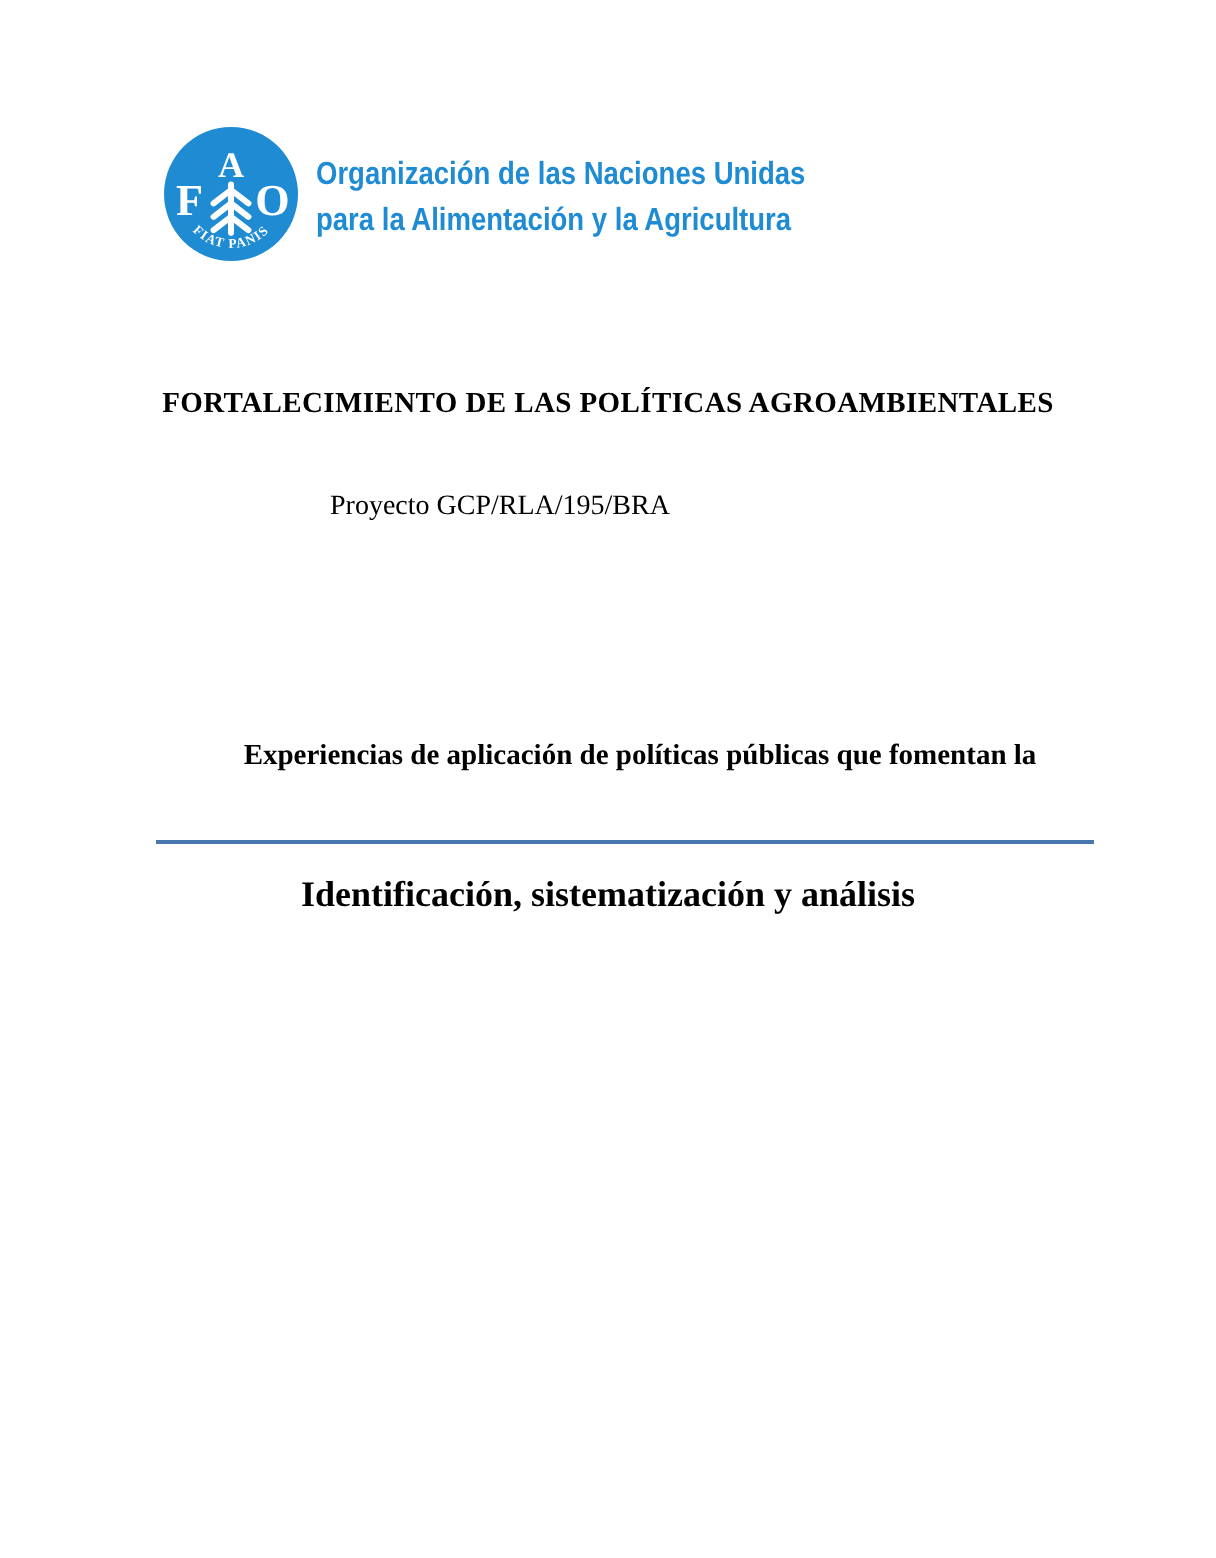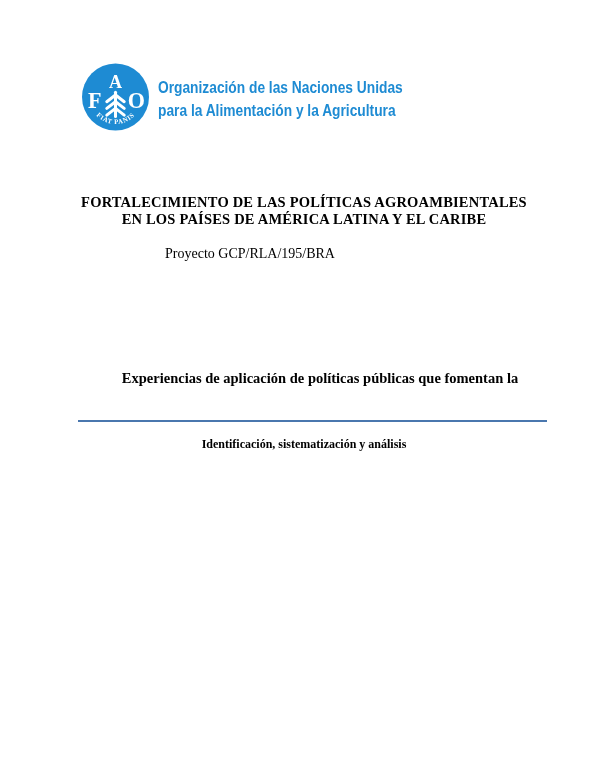--- a/index.html
+++ b/index.html
@@ -76,21 +76,21 @@
     height: 2px;
     background: #4A77AE;
   }
   .report-subtitle {
     position: absolute;
     left: 0;
     width: 608px;
     top: 437px;
     text-align: center;
     font-weight: bold;
-    font-size: 12px;
+    font-size: 18px;
   }
 </style>
 </head>
 <body>
 
 <div class="page">
 
   <svg class="logo-svg" viewBox="0 0 100 100" aria-hidden="true">
     <circle cx="50" cy="50" r="50" fill="#1E8BD3"></circle>
     <g fill="#ffffff" font-family="'Liberation Serif', serif" font-weight="bold" text-anchor="middle">
@@ -110,21 +110,20 @@
     </text>
   </svg>
 
   <div class="org-name">
     <div>Organización de las Naciones Unidas</div>
     <div>para la Alimentación y la Agricultura</div>
   </div>
 
   <div class="program-title">
     <div>FORTALECIMIENTO DE LAS POLÍTICAS AGROAMBIENTALES</div>
-    <div>EN LOS PAÍSES DE AMÉRICA LATINA Y EL CARIBE</div>
   </div>
 
   <div class="project-code">Proyecto GCP/RLA/195/BRA</div>
 
   <div class="report-title">
     <div>Experiencias de aplicación de políticas públicas que fomentan la</div>
   </div>
 
   <div class="divider"></div>
 

